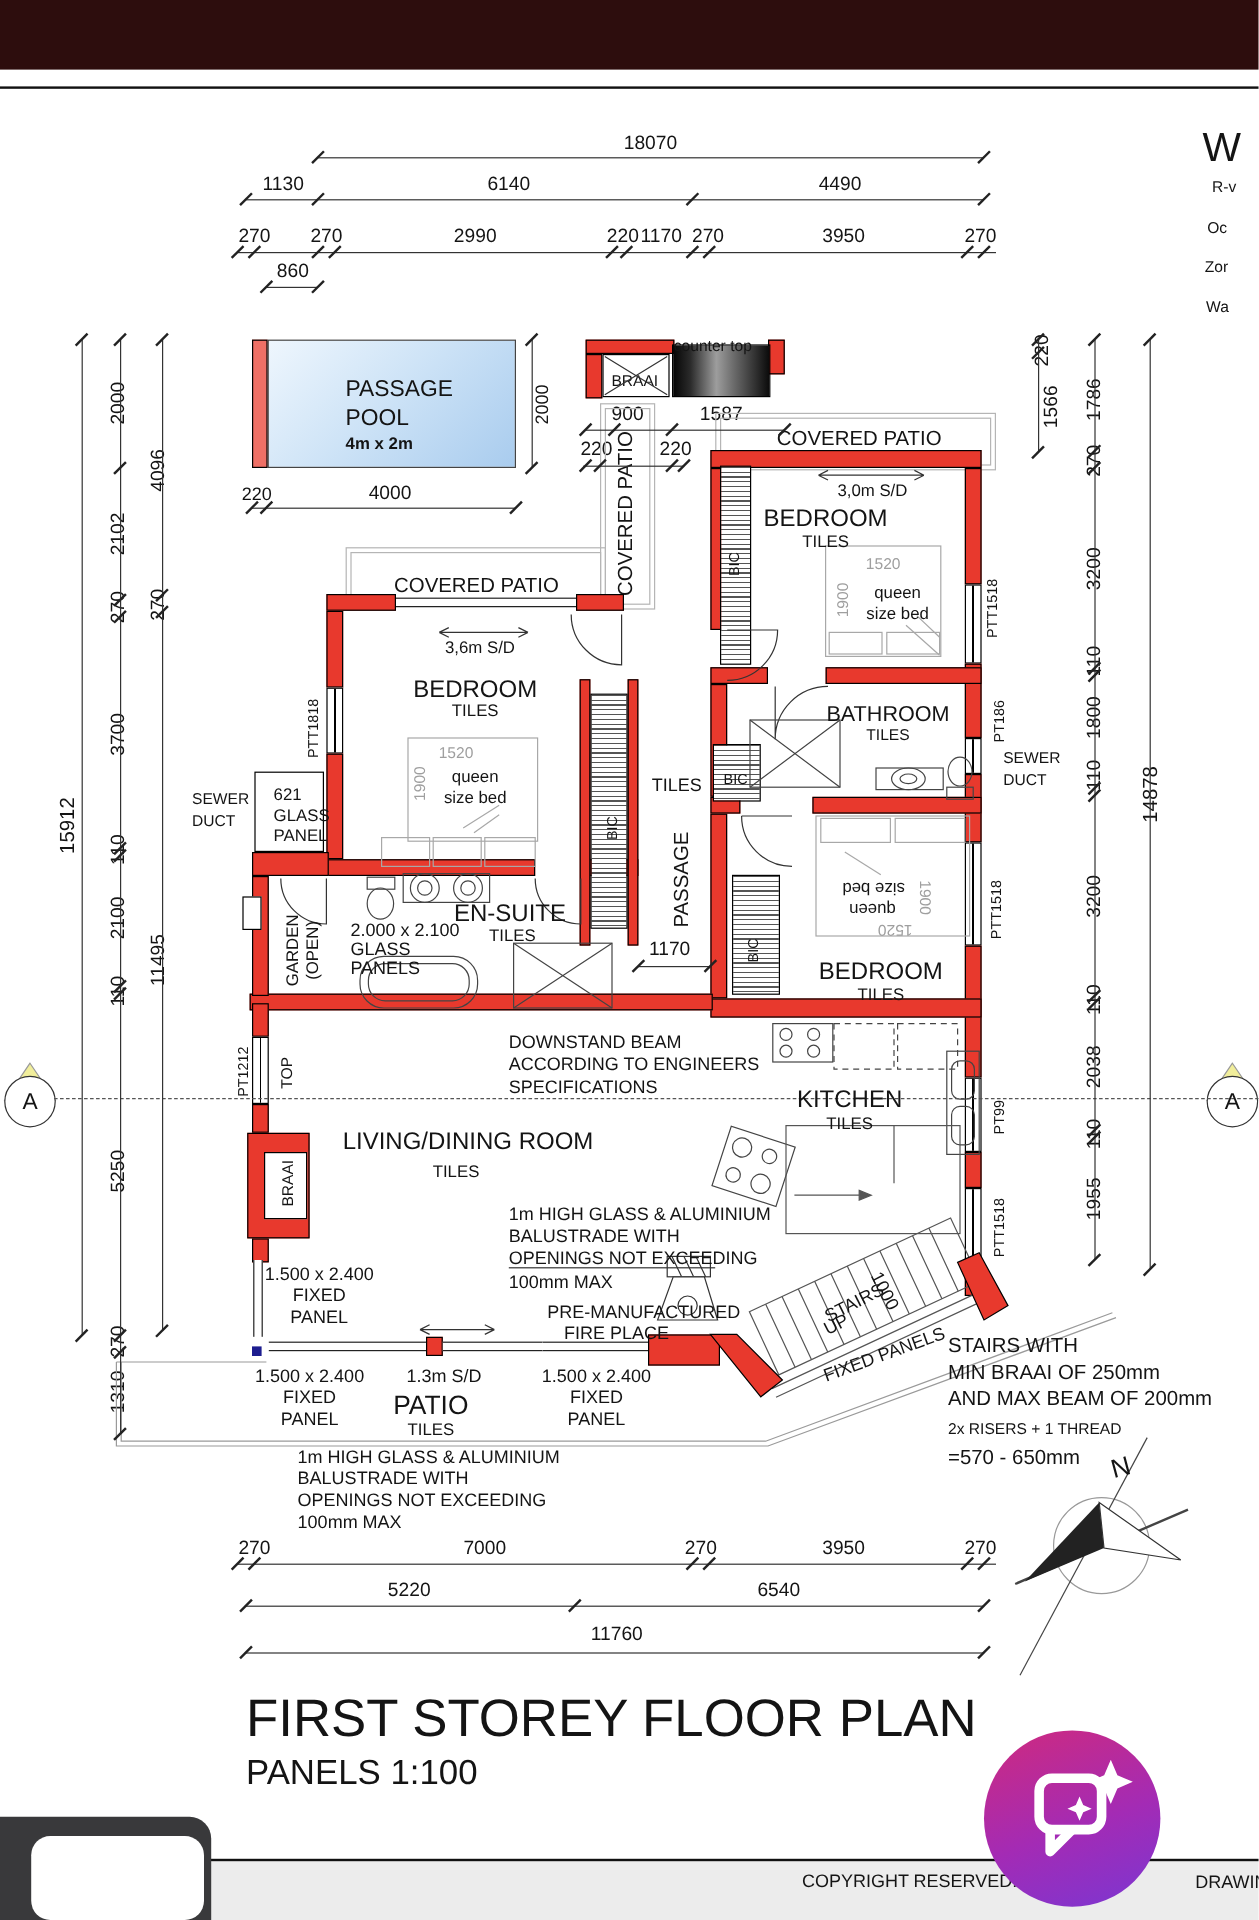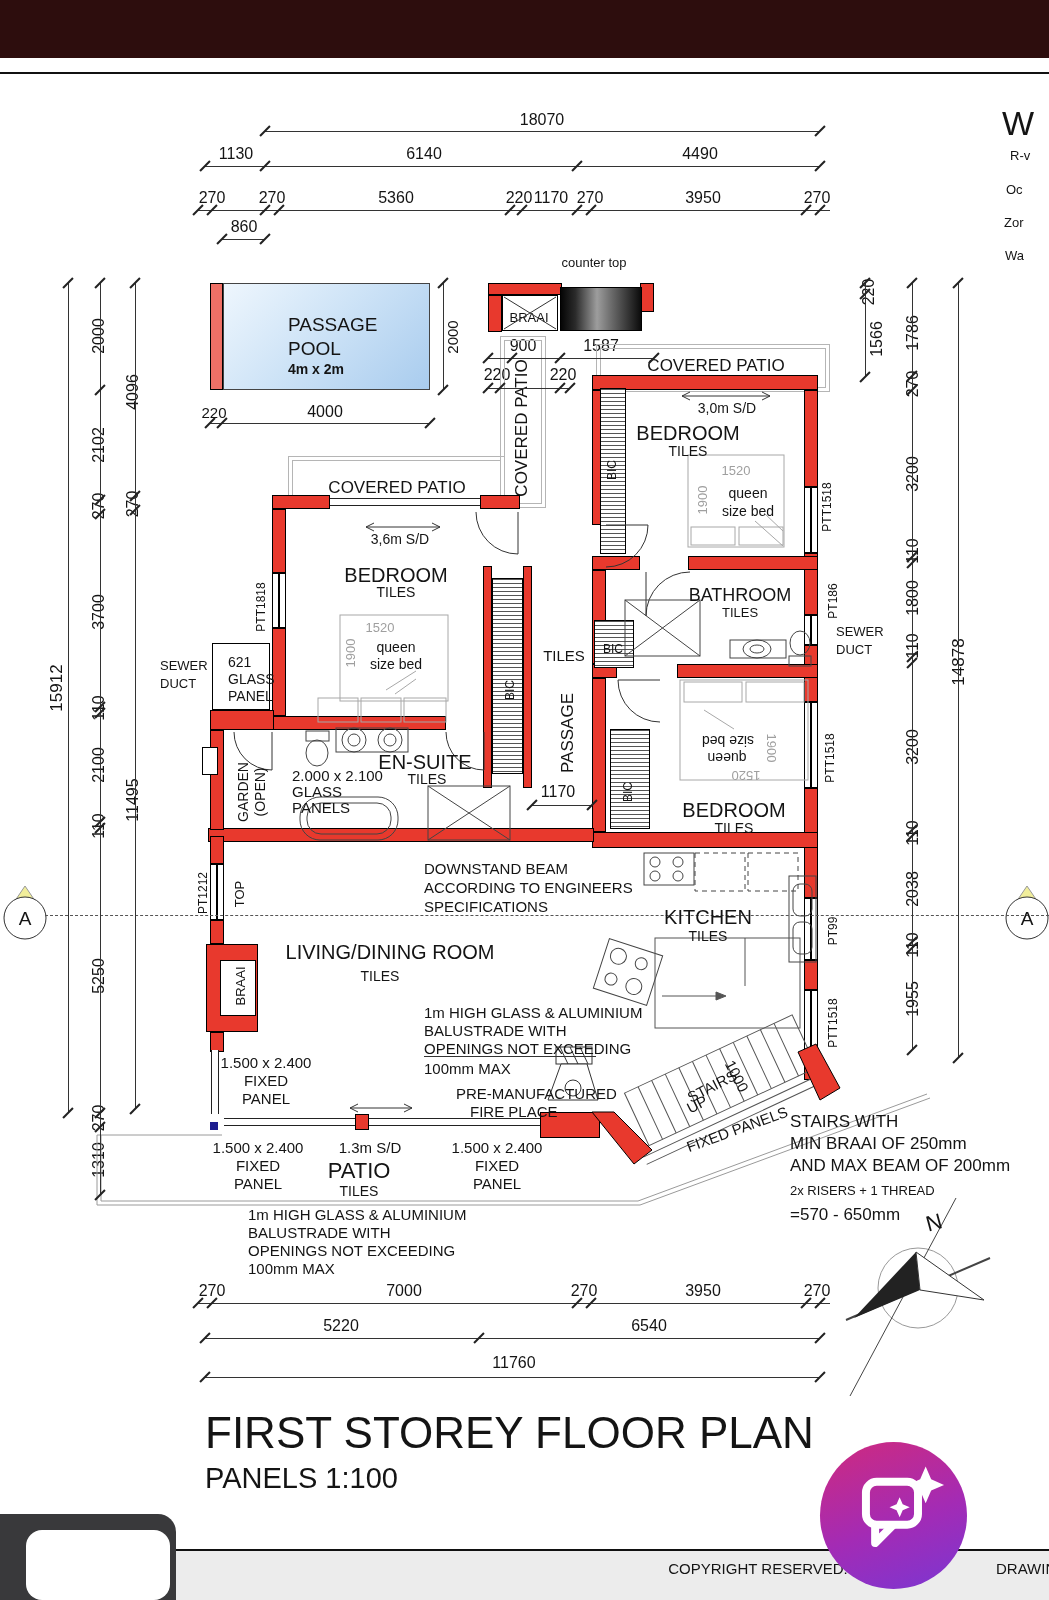--- a/index.html
+++ b/index.html
@@ -39,21 +39,21 @@
   <span class="lx" style="left:1006px;top:182px;font-size:13px">Oc</span>
   <span class="lx" style="left:1004px;top:215px;font-size:13px">Zor</span>
   <span class="lx" style="left:1005px;top:248px;font-size:13px">Wa</span>
 
   <span class="l" style="left:542px;top:120px">18070</span>
   <span class="l" style="left:236px;top:154px">1130</span>
   <span class="l" style="left:424px;top:154px">6140</span>
   <span class="l" style="left:700px;top:154px">4490</span>
   <span class="l" style="left:212px;top:198px">270</span>
   <span class="l" style="left:272px;top:198px">270</span>
-  <span class="l" style="left:396px;top:198px">5360</span>
+  <span class="l" style="left:396px;top:198px">2990</span>
   <span class="l" style="left:519px;top:198px">220</span>
   <span class="l" style="left:551px;top:198px">1170</span>
   <span class="l" style="left:590px;top:198px">270</span>
   <span class="l" style="left:703px;top:198px">3950</span>
   <span class="l" style="left:817px;top:198px">270</span>
   <span class="l" style="left:244px;top:227px">860</span>
 
   <span class="l v" style="left:57px;top:688px;font-size:17px">15912</span>
   <span class="l v" style="left:99px;top:336px">2000</span>
   <span class="l v" style="left:99px;top:445px">2102</span>
@@ -100,21 +100,21 @@
   <span class="lx" style="left:288px;top:361px;font-size:14px;font-weight:bold">4m x 2m</span>
   <span class="l v" style="left:452px;top:337px;font-size:15px">2000</span>
   <span class="l" style="left:214px;top:412px;font-size:15px">220</span>
   <span class="l" style="left:325px;top:412px">4000</span>
 
   <div class="wall" style="left:488px;top:283px;width:74px;height:12px"></div>
   <div class="wall" style="left:488px;top:295px;width:14px;height:37px"></div>
   <div class="wall" style="left:640px;top:283px;width:14px;height:29px"></div>
   <div class="niche" style="left:502px;top:295px;width:56px;height:36px"></div>
   <div style="position:absolute;left:560px;top:287px;width:82px;height:44px;border:1px solid #000;box-sizing:border-box;background:linear-gradient(90deg,#050505 0%,#2b2b2b 18%,#9d9d9d 45%,#6e6e6e 62%,#0b0b0b 100%)"></div>
-  <span class="l" style="left:594px;top:262px;font-size:13px">counter top</span>
+  <span class="l" style="left:594px;top:288px;font-size:13px">counter top</span>
   <span class="l" style="left:529px;top:317px;font-size:13px">BRAAI</span>
   <span class="l" style="left:523px;top:346px">900</span>
   <span class="l" style="left:601px;top:346px">1587</span>
   <span class="l" style="left:497px;top:375px">220</span>
   <span class="l" style="left:563px;top:375px">220</span>
 
   <div class="cp" style="left:500px;top:336px;width:46px;height:172px"></div>
   <div class="cp" style="left:596px;top:344px;width:234px;height:48px"></div>
   <div class="cp" style="left:288px;top:456px;width:217px;height:50px"></div>
   <span class="l v" style="left:522px;top:428px;font-size:17px">COVERED PATIO</span>

